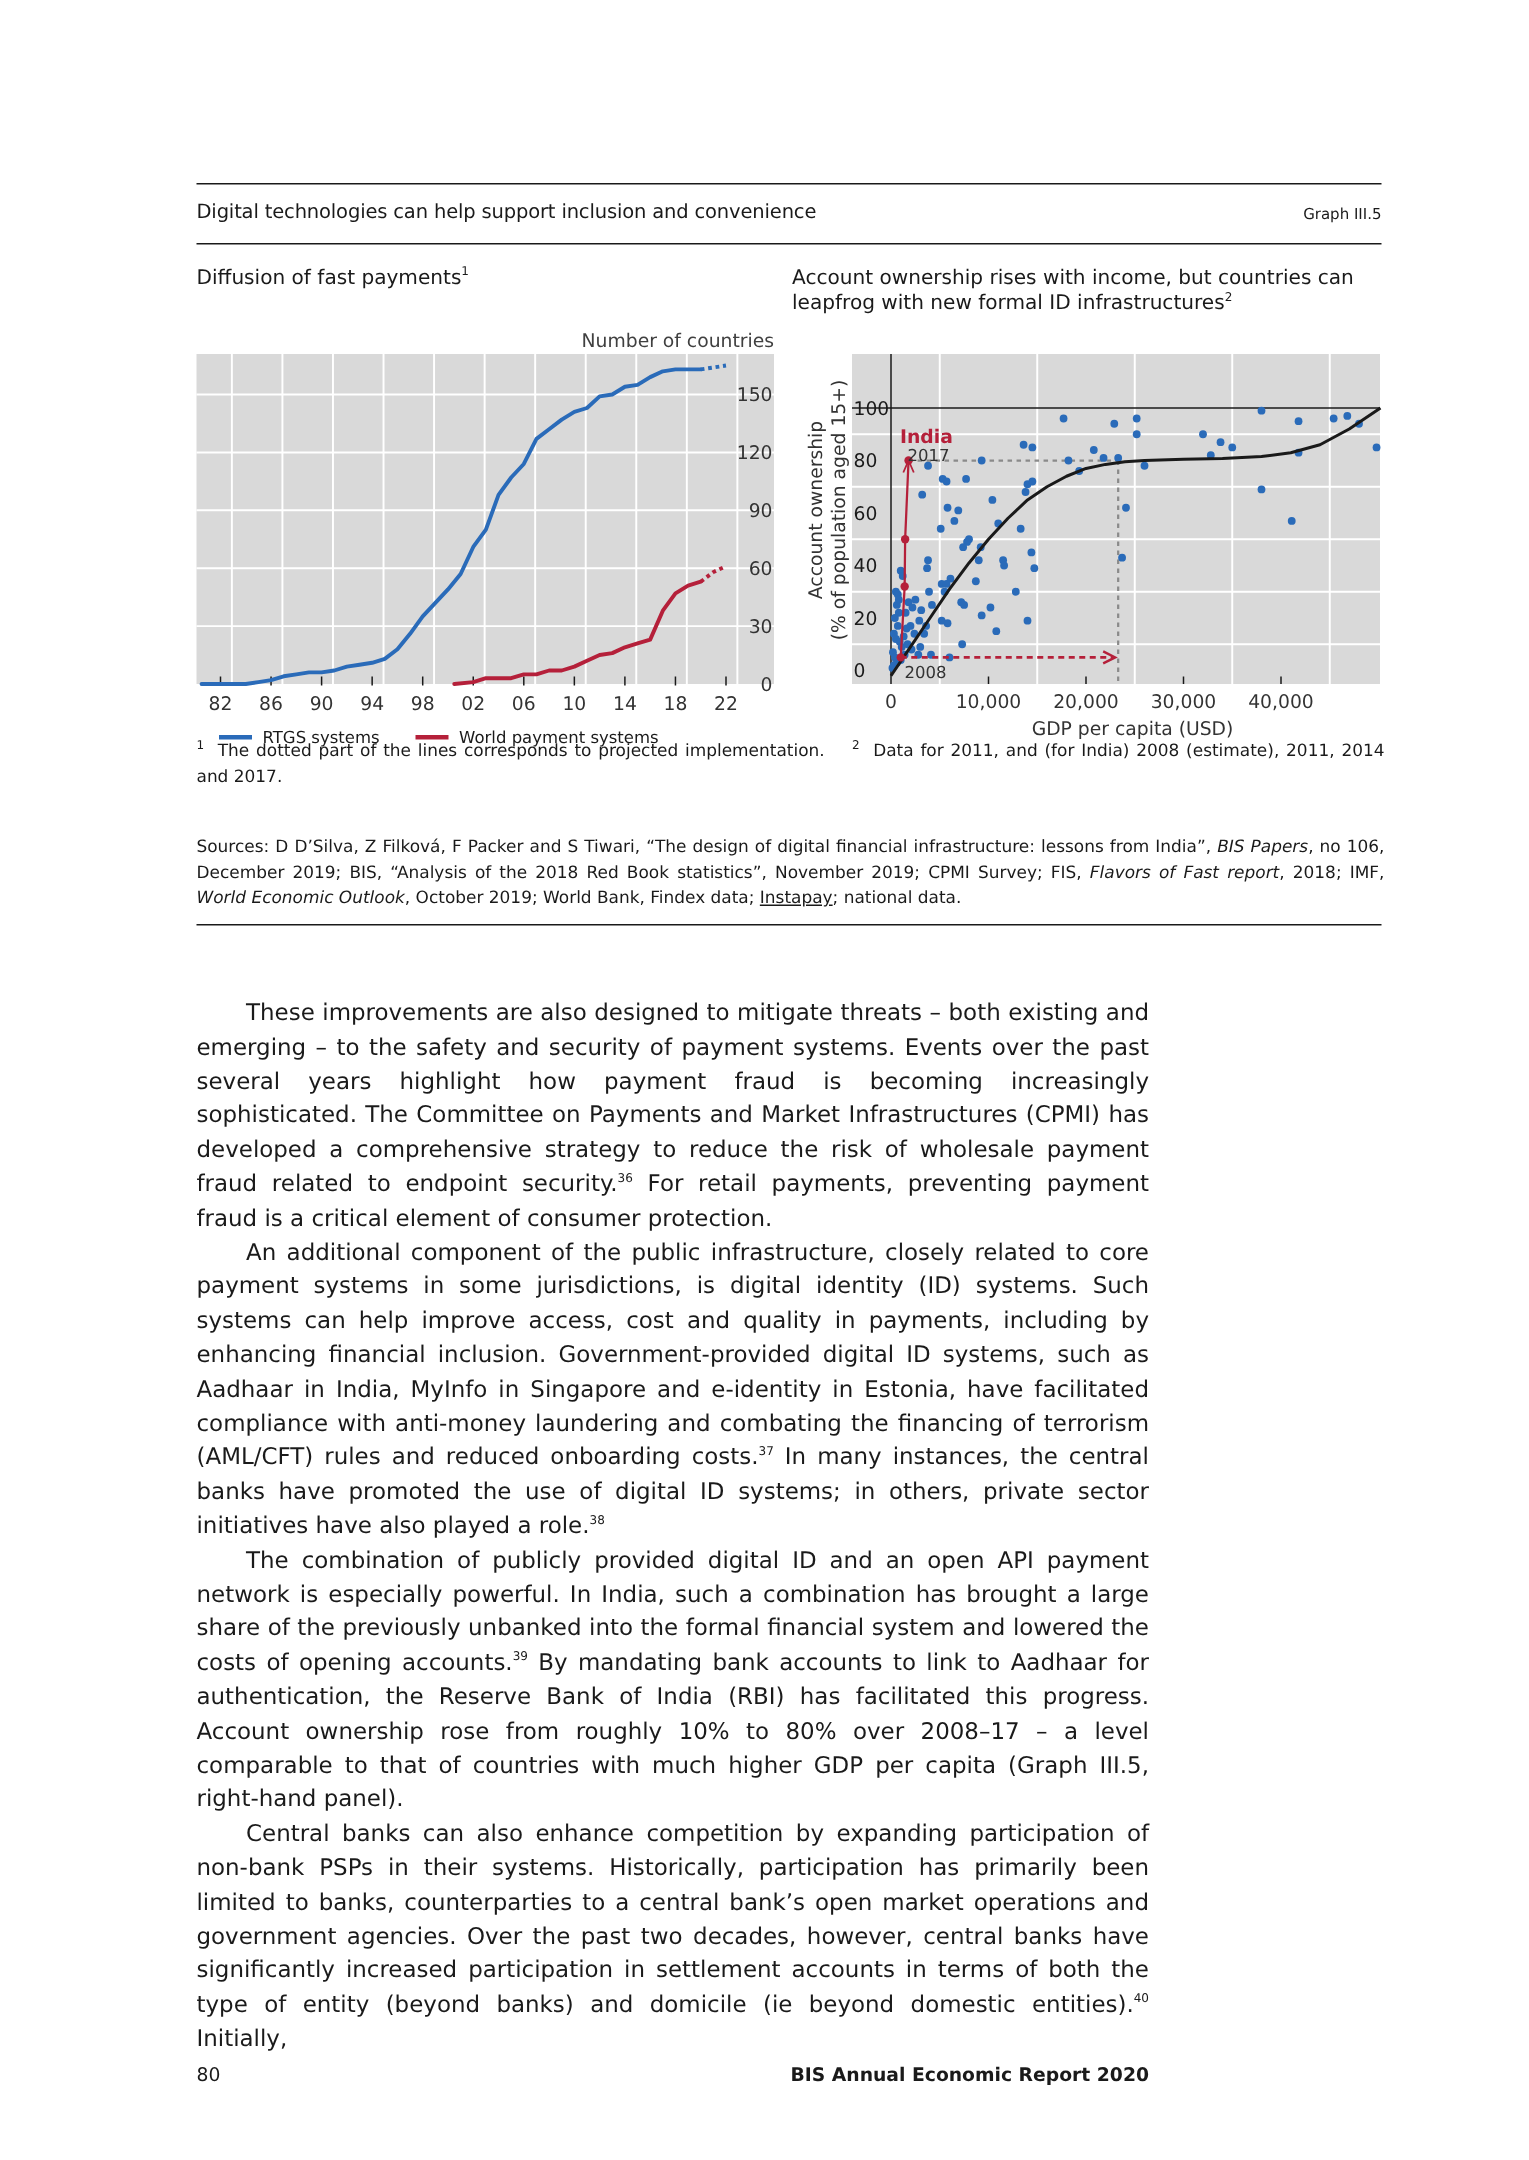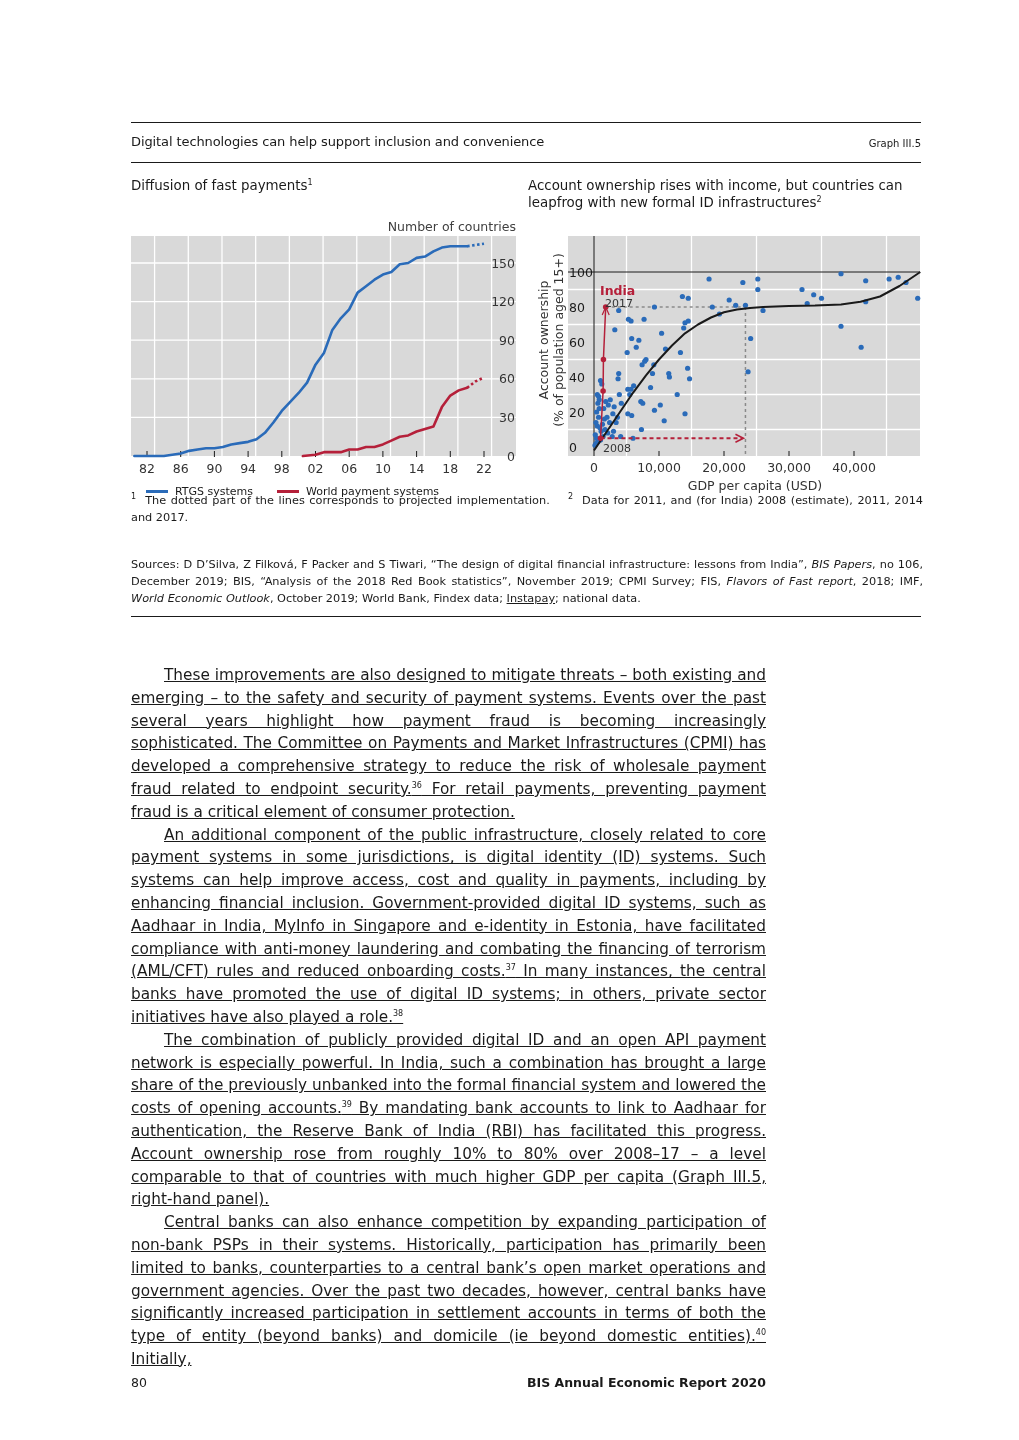--- a/index.html
+++ b/index.html
@@ -251,21 +251,21 @@
     <text x="605" y="307" font-size="11" fill="#333">2017</text>
     <text x="603" y="452" font-size="11" fill="#333">2008</text>
   </svg>
 
 <div class="abs fn" style="left:131px; top:492px; width:792px; text-align:justify;">
   <sup>1</sup>&nbsp; <span>The dotted part of the lines corresponds to projected implementation.</span>&nbsp;&nbsp;&nbsp; <sup>2</sup>&nbsp; <span>Data for 2011, and (for India) 2008 (estimate), 2011, 2014 and 2017.</span>
 </div>
 
 <div class="abs fn" style="left:131px; top:556px; width:792px; text-align:justify;"><span>Sources: D D’Silva, Z Filková, F Packer and S Tiwari, “The design of digital financial infrastructure: lessons from India”, </span><i>BIS Papers</i><span>, no 106, December 2019; BIS, “Analysis of the 2018 Red Book statistics”, November 2019; CPMI Survey; FIS, </span><i>Flavors of Fast report</i><span>, 2018; IMF, </span><i>World Economic Outlook</i><span>, October 2019; World Bank, Findex data; </span><u style="cursor:pointer;">Instapay</u><span>; national data.</span></div>
 
-<div class="abs body-text" style="top:664px;text-decoration:underline;">
+<div class="abs body-text" style="top:664px;">
   <p><span>These improvements are also designed to mitigate threats – both existing and emerging – to the safety and security of payment systems. Events over the past several years highlight how payment fraud is becoming increasingly sophisticated. The Committee on Payments and Market Infrastructures (CPMI) has developed a comprehensive strategy to reduce the risk of wholesale payment fraud related to endpoint security.</span><sup>36</sup><span> For retail payments, preventing payment fraud is a critical element of consumer protection.</span></p>
   <p><span>An additional component of the public infrastructure, closely related to core payment systems in some jurisdictions, is digital identity (ID) systems. Such systems can help improve access, cost and quality in payments, including by enhancing financial inclusion. Government-provided digital ID systems, such as Aadhaar in India, MyInfo in Singapore and e-identity in Estonia, have facilitated compliance with anti-money laundering and combating the financing of terrorism (AML/CFT) rules and reduced onboarding costs.</span><sup>37</sup><span> In many instances, the central banks have promoted the use of digital ID systems; in others, private sector initiatives have also played a role.</span><sup>38</sup></p>
   <p><span>The combination of publicly provided digital ID and an open API payment network is especially powerful. In India, such a combination has brought a large share of the previously unbanked into the formal financial system and lowered the costs of opening accounts.</span><sup>39</sup><span> By mandating bank accounts to link to Aadhaar for authentication, the Reserve Bank of India (RBI) has facilitated this progress. Account ownership rose from roughly 10% to 80% over 2008–17 – a level comparable to that of countries with much higher GDP per capita (Graph III.5, right-hand panel).</span></p>
   <p><span>Central banks can also enhance competition by expanding participation of non-bank PSPs in their systems. Historically, participation has primarily been limited to banks, counterparties to a central bank’s open market operations and government agencies. Over the past two decades, however, central banks have significantly increased participation in settlement accounts in terms of both the type of entity (beyond banks) and domicile (ie beyond domestic entities).</span><sup>40</sup><span> Initially,</span></p>
 </div>
 
 <div class="abs footer" style="left:131px; top:1375px;">80</div>
 <div class="abs footer" style="right:253px; top:1375px;font-weight:bold;">BIS Annual Economic Report 2020</div>
 
 </body></html>

